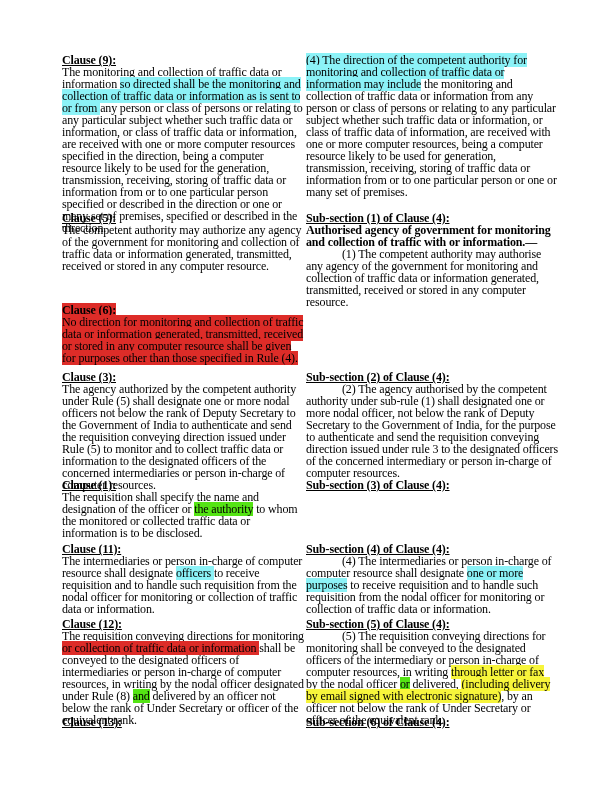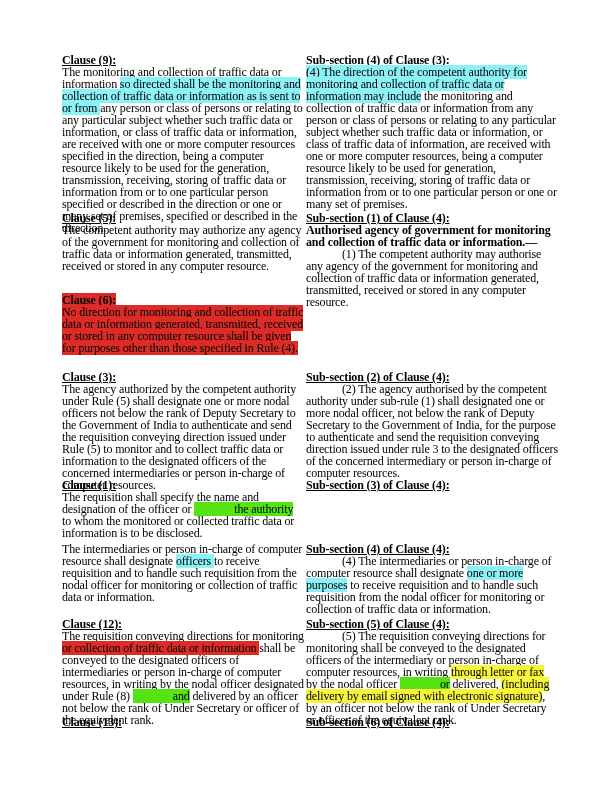--- a/index.html
+++ b/index.html
@@ -22,56 +22,55 @@
     text-align: left;
   }
   .cell.left  { left: 62px;  width: 242px; }
   .cell.right { left: 306px; width: 252px; }
   .heading { font-weight: bold; }
   .heading > span { text-decoration: underline; }
   .para.bold { font-weight: bold; }
   .para.indent { text-indent: 36px; }
   .hl-cyan   { background-color: var(--hl-cyan); }
   .hl-red    { background-color: var(--hl-red); }
-  .hl-green  { background-color: var(--hl-green); padding-left: 40px; }
+  .hl-green  { background-color: var(--hl-green); }
   .hl-yellow { background-color: var(--hl-yellow); }
 </style>
 </head>
 <body>
 
 <div class="page" id="doc">
     <div class="row" style="top: 54px;">
       <div class="cell left">
         <div class="section">
           <div class="heading"><span>Clause (9):</span></div>
           <div class="para"><span>The monitoring and collection of traffic data or information </span><span class="hl-cyan">so directed shall be the monitoring and collection of traffic data or information as is sent to or from </span><span>any person or class of persons or relating to any particular subject whether such traffic data or information, or class of traffic data or information, are received with one or more computer resources specified in the direction, being a computer resource likely to be used for the generation, transmission, receiving, storing of traffic data or information from or to one particular person specified or described in the direction or one or many set of premises, specified or described in the direction.</span></div>
         </div>
       </div>
       <div class="cell right">
         <div class="section">
-          <div class="heading"><span>Sub-section (4) of Clause (3):</span></div>
           <div class="para"><span class="hl-cyan">(4) The direction of the competent authority for monitoring and collection of traffic data or information may include</span><span> the monitoring and collection of traffic data or information from any person or class of persons or relating to any particular subject whether such traffic data or information, or class of traffic data of information, are received with one or more computer resources, being a computer resource likely to be used for generation, transmission, receiving, storing of traffic data or information from or to one particular person or one or many set of premises.</span></div>
         </div>
       </div>
     </div>
     <div class="row" style="top: 212px;">
       <div class="cell left">
         <div class="section">
           <div class="heading"><span>Clause (5):</span></div>
           <div class="para"><span>The competent authority may authorize any agency of the government for monitoring and collection of traffic data or information generated, transmitted, received or stored in any computer resource.</span></div>
         </div>
-        <div class="section" style="margin-top: 22px;">
+        <div class="section" style="margin-top: 32px;">
           <div class="heading"><span class="hl-red">Clause (6):</span></div>
           <div class="para"><span class="hl-red">No direction for monitoring and collection of traffic data or information generated, transmitted, received or stored in any computer resource shall be given for purposes other than those specified in Rule (4).</span></div>
         </div>
       </div>
       <div class="cell right">
         <div class="section">
           <div class="heading"><span>Sub-section (1) of Clause (4):</span></div>
-          <div class="para bold"><span>Authorised agency of government for monitoring and collection of traffic data or information.—</span></div>
+          <div class="para bold"><span>Authorised agency of government for monitoring and collection of traffic with or information.—</span></div>
           <div class="para indent"><span>(1) The competent authority may authorise any agency of the government for monitoring and collection of traffic data or information generated, transmitted, received or stored in any computer resource.</span></div>
         </div>
       </div>
     </div>
     <div class="row" style="top: 371px;">
       <div class="cell left">
         <div class="section">
           <div class="heading"><span>Clause (3):</span></div>
           <div class="para"><span>The agency authorized by the competent authority under Rule (5) shall designate one or more nodal officers not below the rank of Deputy Secretary to the Government of India to authenticate and send the requisition conveying direction issued under Rule (5) to monitor and to collect traffic data or information to the designated officers of the concerned intermediaries or person in-charge of computer resources.</span></div>
         </div>
@@ -92,20 +91,21 @@
       </div>
       <div class="cell right">
         <div class="section">
           <div class="heading"><span>Sub-section (3) of Clause (4):</span></div>
         </div>
       </div>
     </div>
     <div class="row" style="top: 543px;">
       <div class="cell left">
         <div class="section">
+          <div class="heading"><span>Clause (11):</span></div>
           <div class="para"><span>The intermediaries or person in-charge of computer resource shall designate </span><span class="hl-cyan">officers </span><span>to receive requisition and to handle such requisition from the nodal officer for monitoring or collection of traffic data or information.</span></div>
         </div>
       </div>
       <div class="cell right">
         <div class="section">
           <div class="heading"><span>Sub-section (4) of Clause (4):</span></div>
           <div class="para indent"><span>(4) The intermediaries or person in-charge of computer resource shall designate </span><span class="hl-cyan">one or more purposes</span><span> to receive requisition and to handle such requisition from the nodal officer for monitoring or collection of traffic data or information.</span></div>
         </div>
       </div>
     </div>

